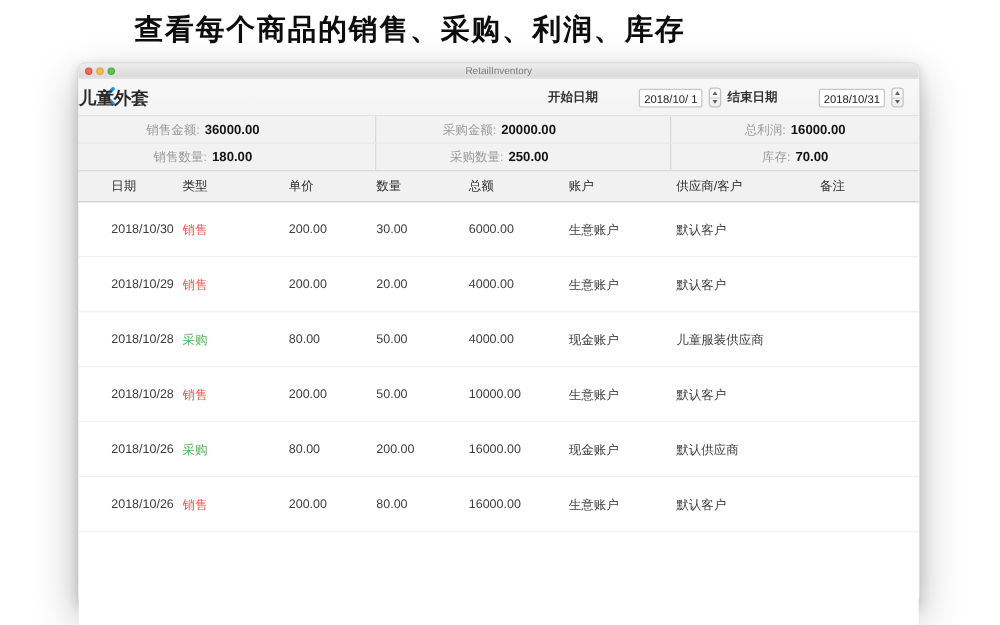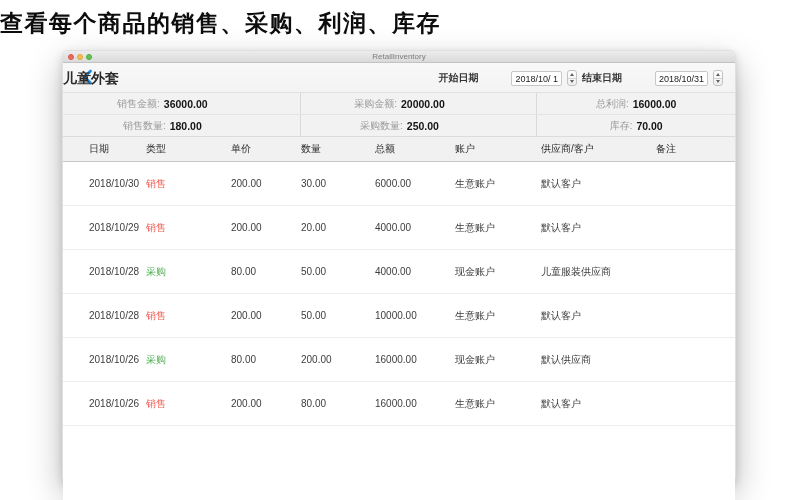--- a/index.html
+++ b/index.html
@@ -1,19 +1,19 @@
 <!DOCTYPE html>
 <html style="--sale: #f0584f; --purchase: #4fb254;"><head>
 <meta charset="utf-8">
 <style>
   * { margin:0; padding:0; box-sizing:border-box; }
   html,body { width:800px; height:500px; background:#ffffff; overflow:hidden;
               font-family:"Liberation Sans","DejaVu Sans",sans-serif; }
 
-  .caption { position:absolute; top:8px; left:0; width:656px; text-align:left;
+  .caption { position:absolute; top:8px; left:0; width:656px; text-align:center;
              font-size:23px; font-weight:700; color:#0d0d0d; letter-spacing:1.5px; }
 
   
   .window { position:absolute; left:62px; top:50px; width:674px; height:433px;
             background:#ffffff; border-radius:6px;
             border:1px solid rgba(0,0,0,0.12);
             box-shadow:0 14px 34px rgba(0,0,0,0.28), 0 3px 9px rgba(0,0,0,0.14); }
 
   .titlebar { position:relative; height:12px; border-radius:5px 5px 0 0;
               background:linear-gradient(#ececec,#dadada);

